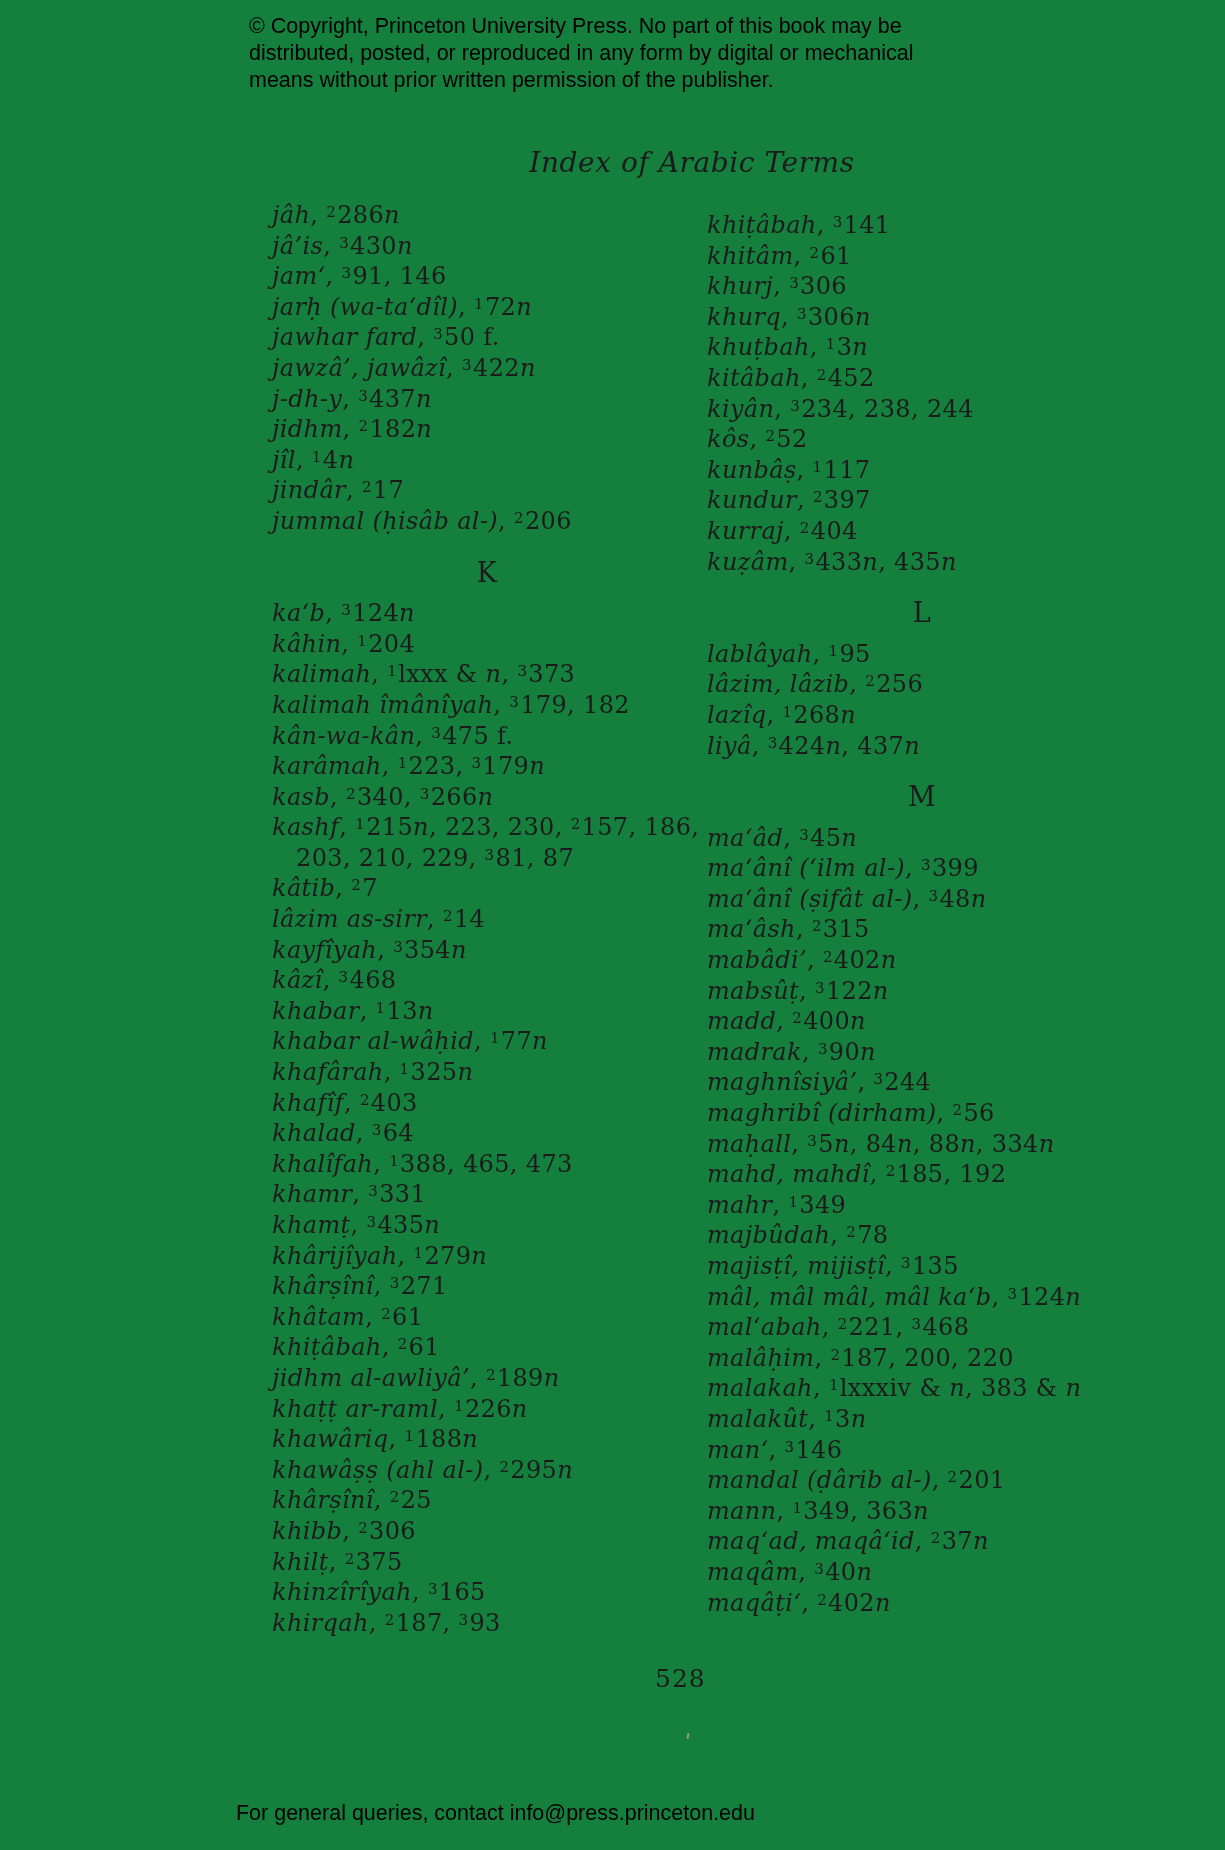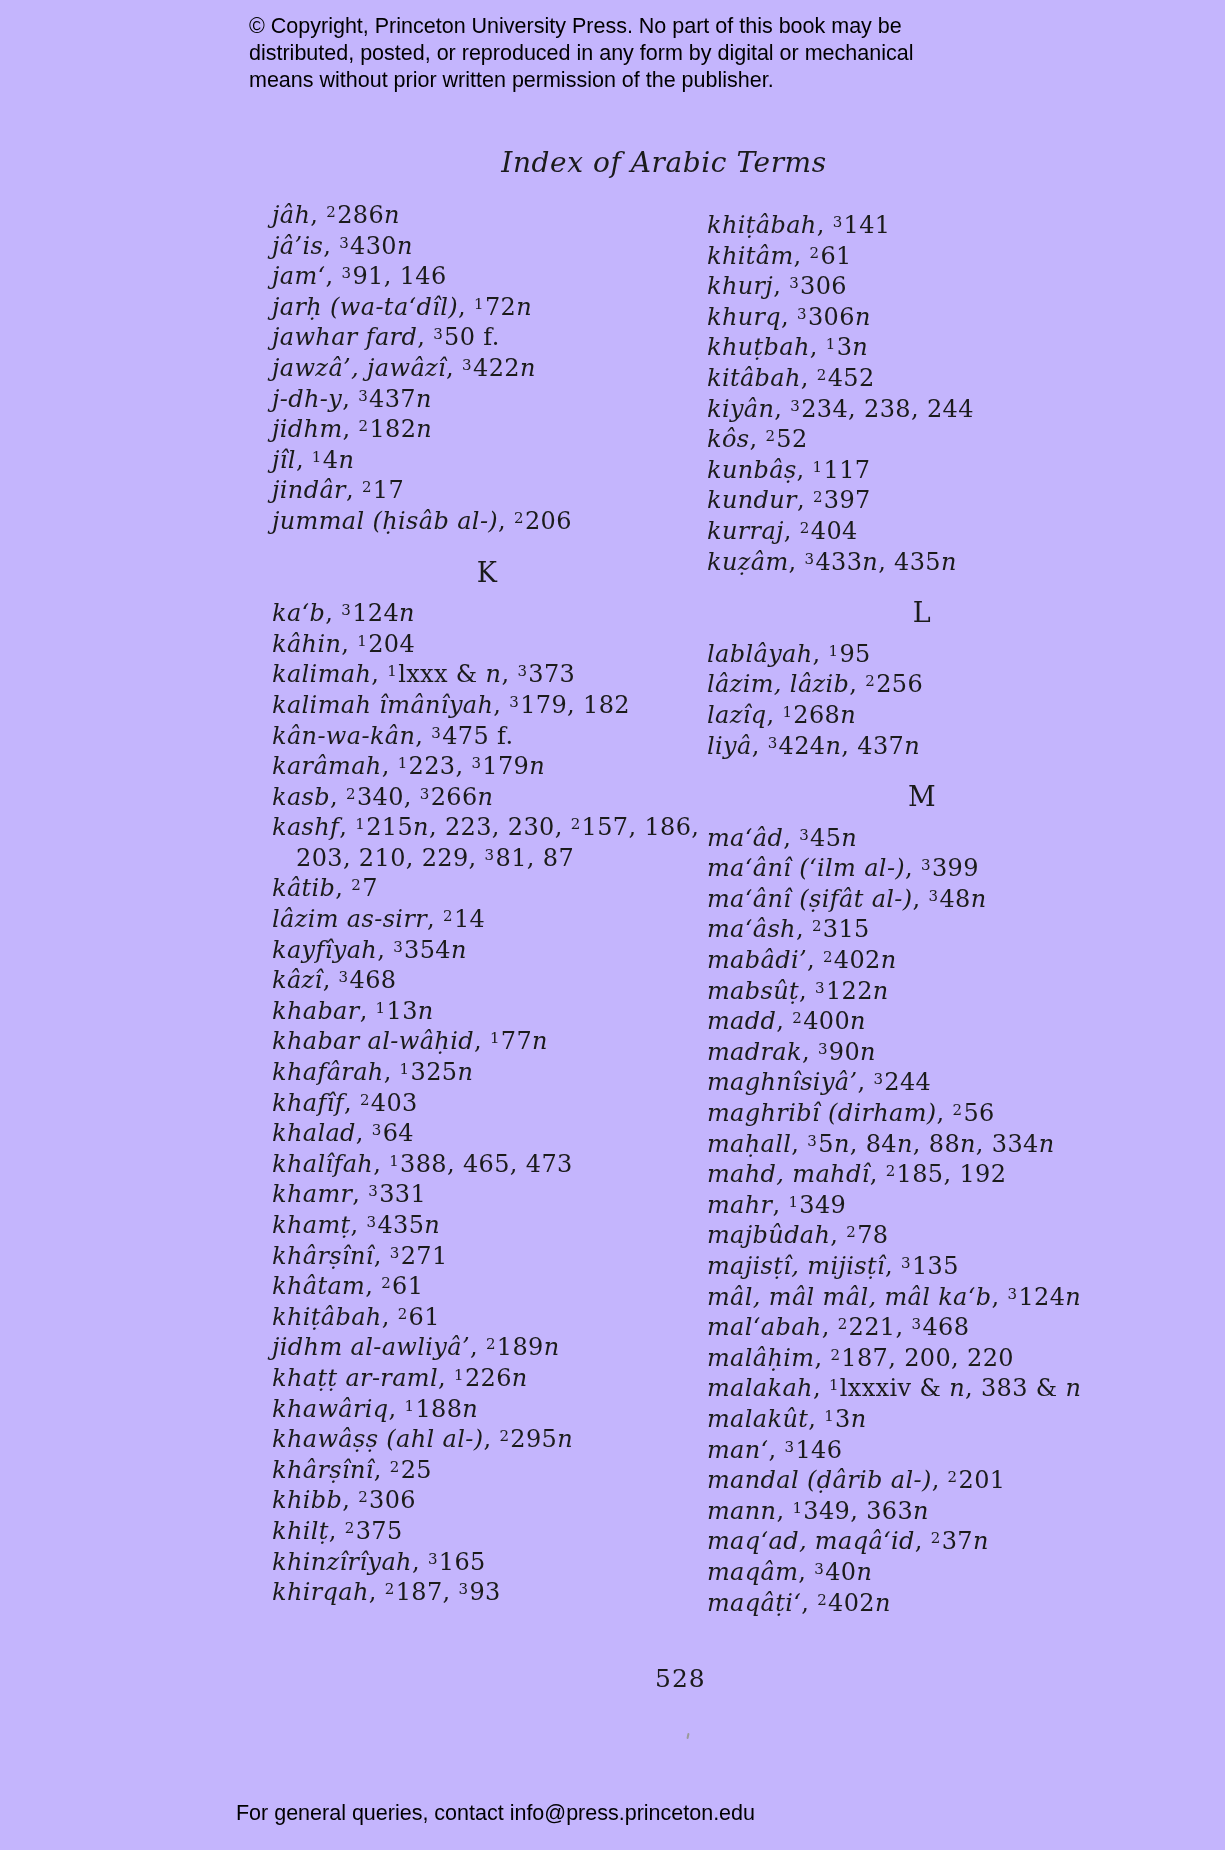--- a/index.html
+++ b/index.html
@@ -3,36 +3,36 @@
 <meta charset="utf-8">
 <style>
   html, body {
     margin: 0; padding: 0;
     background: #ffffff;
   }
   #page {
     position: relative;
     width: 1225px;
     height: 1850px;
-    background: #c4b5fd;
+    background: #15803d;
     color: #1b1b1b;
     overflow: hidden;
   }
   .copyright {
     position: absolute;
     left: 249px;
     top: 13px;
     font-family: "Liberation Sans", sans-serif;
     font-size: 21.5px;
     line-height: 27px;
     color: #000;
   }
   .page-title {
     position: absolute;
-    left: 664px;
+    left: 692px;
     top: 146px;
     transform: translateX(-50%);
     font-family: "DejaVu Serif", serif;
     font-style: italic;
     font-size: 28px;
     white-space: nowrap;
     letter-spacing: 0.02em;
   }
   .index-col {
     position: absolute;
@@ -132,20 +132,21 @@
       <div class="entry"><span class="term">kayfîyah</span><span class="refs">, <sup>3</sup>354<i>n</i></span></div>
       <div class="entry"><span class="term">kâzî</span><span class="refs">, <sup>3</sup>468</span></div>
       <div class="entry"><span class="term">khabar</span><span class="refs">, <sup>1</sup>13<i>n</i></span></div>
       <div class="entry"><span class="term">khabar al-wâḥid</span><span class="refs">, <sup>1</sup>77<i>n</i></span></div>
       <div class="entry"><span class="term">khafârah</span><span class="refs">, <sup>1</sup>325<i>n</i></span></div>
       <div class="entry"><span class="term">khafîf</span><span class="refs">, <sup>2</sup>403</span></div>
       <div class="entry"><span class="term">khalad</span><span class="refs">, <sup>3</sup>64</span></div>
       <div class="entry"><span class="term">khalîfah</span><span class="refs">, <sup>1</sup>388, 465, 473</span></div>
       <div class="entry"><span class="term">khamr</span><span class="refs">, <sup>3</sup>331</span></div>
       <div class="entry"><span class="term">khamṭ</span><span class="refs">, <sup>3</sup>435<i>n</i></span></div>
+      <div class="entry"><span class="term">khârijîyah</span><span class="refs">, <sup>1</sup>279<i>n</i></span></div>
       <div class="entry"><span class="term">khârṣînî</span><span class="refs">, <sup>3</sup>271</span></div>
       <div class="entry"><span class="term">khâtam</span><span class="refs">, <sup>2</sup>61</span></div>
       <div class="entry"><span class="term">khiṭâbah</span><span class="refs">, <sup>2</sup>61</span></div>
       <div class="entry"><span class="term">jidhm al-awliyâ’</span><span class="refs">, <sup>2</sup>189<i>n</i></span></div>
       <div class="entry"><span class="term">khaṭṭ ar-raml</span><span class="refs">, <sup>1</sup>226<i>n</i></span></div>
       <div class="entry"><span class="term">khawâriq</span><span class="refs">, <sup>1</sup>188<i>n</i></span></div>
       <div class="entry"><span class="term">khawâṣṣ (ahl al-)</span><span class="refs">, <sup>2</sup>295<i>n</i></span></div>
       <div class="entry"><span class="term">khârṣînî</span><span class="refs">, <sup>2</sup>25</span></div>
       <div class="entry"><span class="term">khibb</span><span class="refs">, <sup>2</sup>306</span></div>
       <div class="entry"><span class="term">khilṭ</span><span class="refs">, <sup>2</sup>375</span></div>

